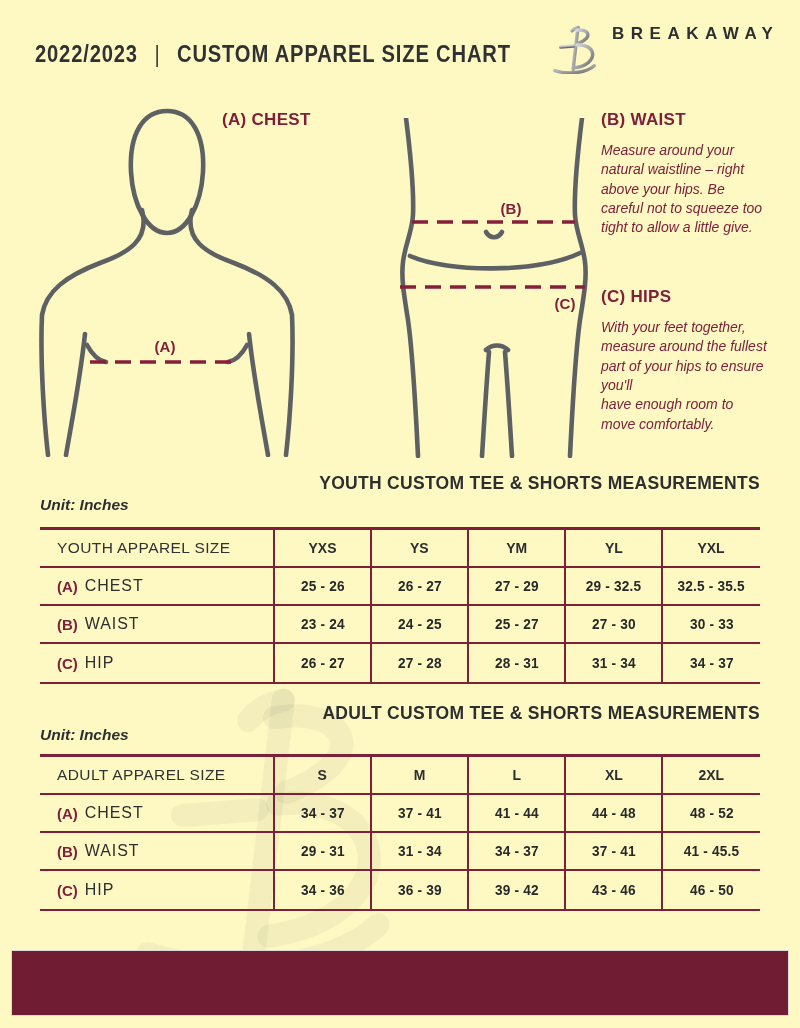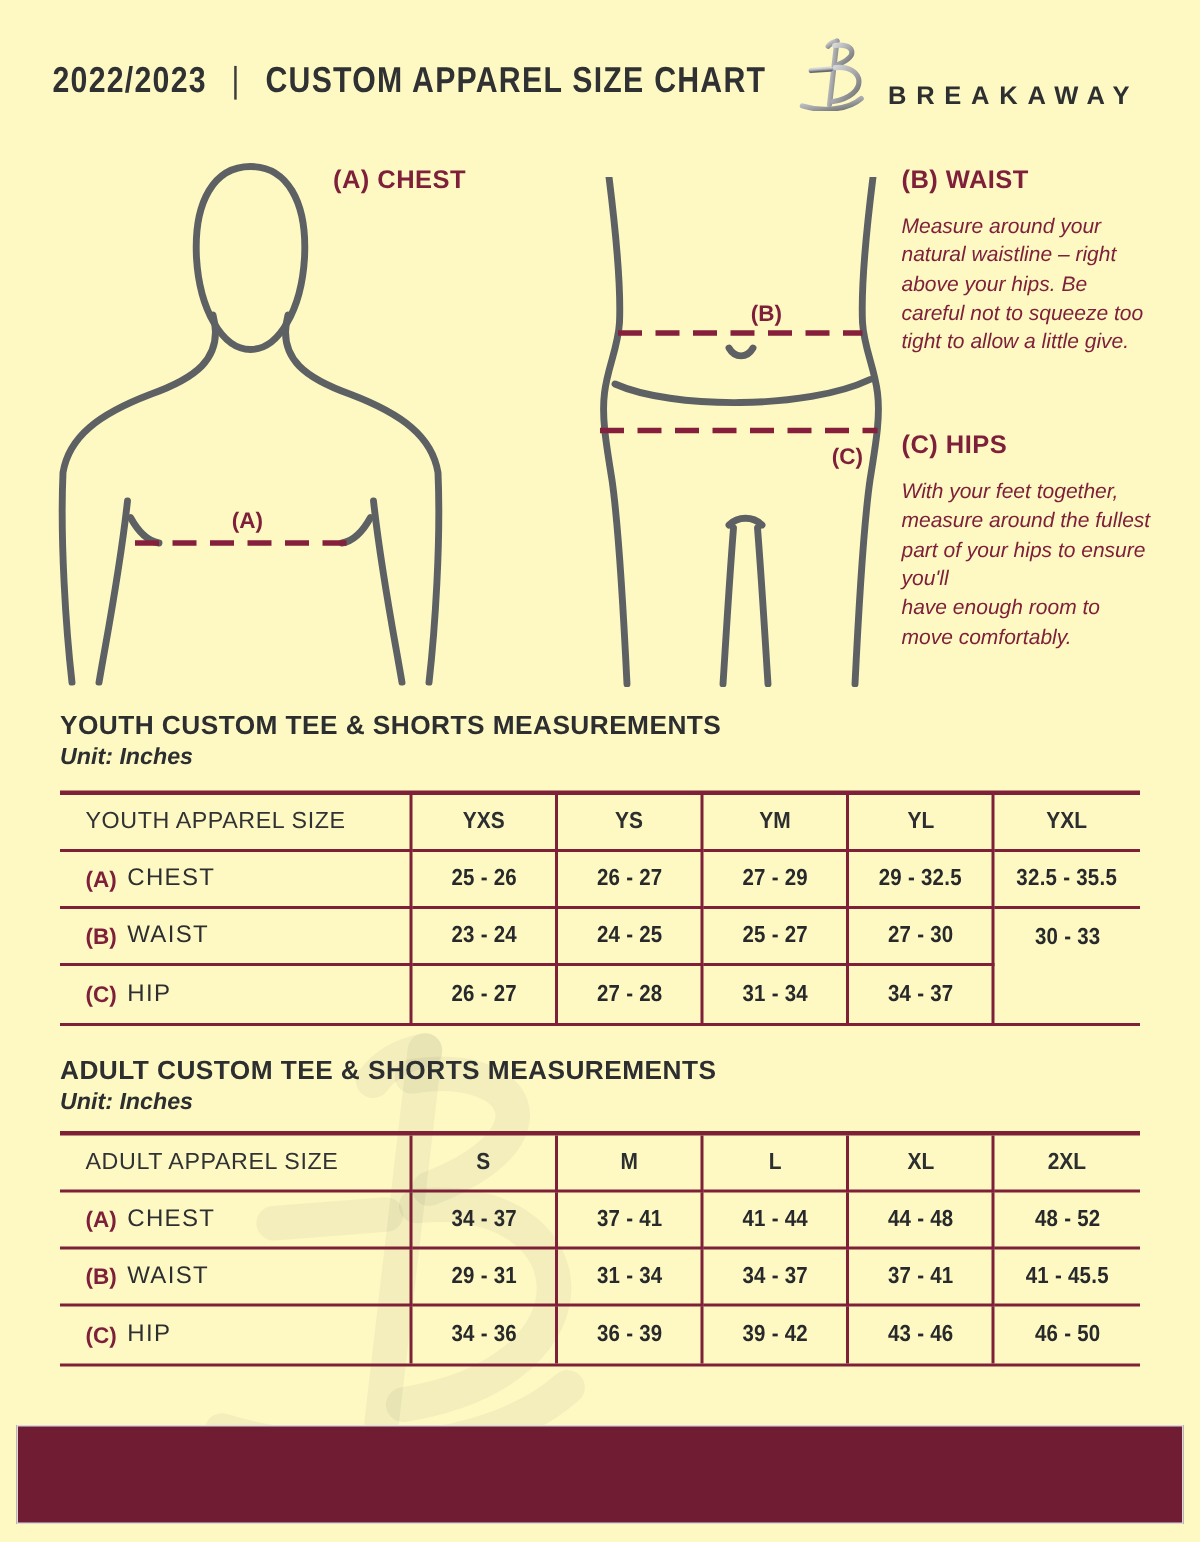--- a/index.html
+++ b/index.html
@@ -4,39 +4,39 @@
 <style>
   html,body{margin:0;padding:0;}
   body{font-family:"Liberation Sans",sans-serif;background:#e4e5e7;}
   #page{position:relative;width:800px;height:1028px;background:#fef9c3;overflow:hidden;}
 
   
   .topbar-title{position:absolute;left:35px;top:40px;white-space:nowrap;
     font-size:24px;font-weight:700;color:#2f3133;letter-spacing:1px;
     transform:scaleX(.84);transform-origin:left center;}
   .topbar-title .sep{margin:0 12px;font-weight:400;color:#3a3c3e;}
-  .brand{position:absolute;left:528px;top:24px;display:flex;align-items:flex-end;}
+  .brand{position:absolute;left:548px;top:24px;display:flex;align-items:flex-start;}
   .brand svg{width:54px;height:50px;}
   .brand-name{margin-left:10px;font-size:17px;font-weight:700;color:#2d2f31;letter-spacing:6.5px;}
 
   
   .guide{position:absolute;color:#7e203a;z-index:2;}
   .guide h3{margin:0 0 11px 0;font-size:17px;font-weight:800;letter-spacing:.3px;}
   .guide p{margin:0;font-size:14px;font-style:italic;line-height:1.38;font-weight:500;}
   .guide-chest{left:222px;top:110px;width:165px;}
   .guide-waist{left:601px;top:110px;width:163px;}
   .guide-hips{left:601px;top:287px;width:170px;}
 
   .fig{position:absolute;z-index:1;}
   .fig path{fill:none;stroke:#5e6164;stroke-width:4.6;stroke-linecap:round;stroke-linejoin:round;}
   .fig path.dash{stroke:#861f3b;stroke-width:3.6;stroke-dasharray:16 9;stroke-linecap:butt;}
   .fig text{font-family:"Liberation Sans",sans-serif;font-size:15px;font-weight:800;fill:#7e203a;}
 
   
-  .section-title{position:absolute;left:40px;width:720px;text-align:left;
+  .section-title{position:absolute;left:40px;width:720px;text-align:right;
     font-size:17.5px;font-weight:700;color:#2c2e30;letter-spacing:.3px;}
   .section-sub{position:absolute;left:40px;width:720px;text-align:left;
     font-size:15.5px;font-weight:700;font-style:italic;color:#2c2e30;}
   .size-table{position:absolute;left:40px;width:720px;z-index:1;
     display:grid;grid-template-columns:235px 97px 97px 97px 97px 97px;
     grid-template-rows:38px 38px 38px 38px;
     border-top:3px solid #7d2038;border-bottom:2.5px solid #7d2038;}
   .size-table > div{display:flex;align-items:center;justify-content:center;box-sizing:border-box;
     border-bottom:2px solid #7d2038;border-right:2px solid #7d2038;text-align:right;}
   .size-table > div:nth-child(6n){border-right:none;}
@@ -199,20 +199,23 @@
       <span class="marker">(C)</span>
         <span class="rowlabel">HIP</span>
     </div>
     <div class="td">
         <span class="val">26 - 27</span>
       </div>
     <div class="td">
         <span class="val">27 - 28</span>
       </div>
     <div class="td">
+        <span class="val">28 - 31</span>
+      </div>
+    <div class="td">
         <span class="val">31 - 34</span>
       </div>
     <div class="td">
         <span class="val">34 - 37</span>
       </div>
   </div>
 
   <div class="section-title" style="top:703px">ADULT CUSTOM TEE &amp; SHORTS MEASUREMENTS</div>
   <div class="section-sub" style="top:726px">Unit: Inches</div>
 

